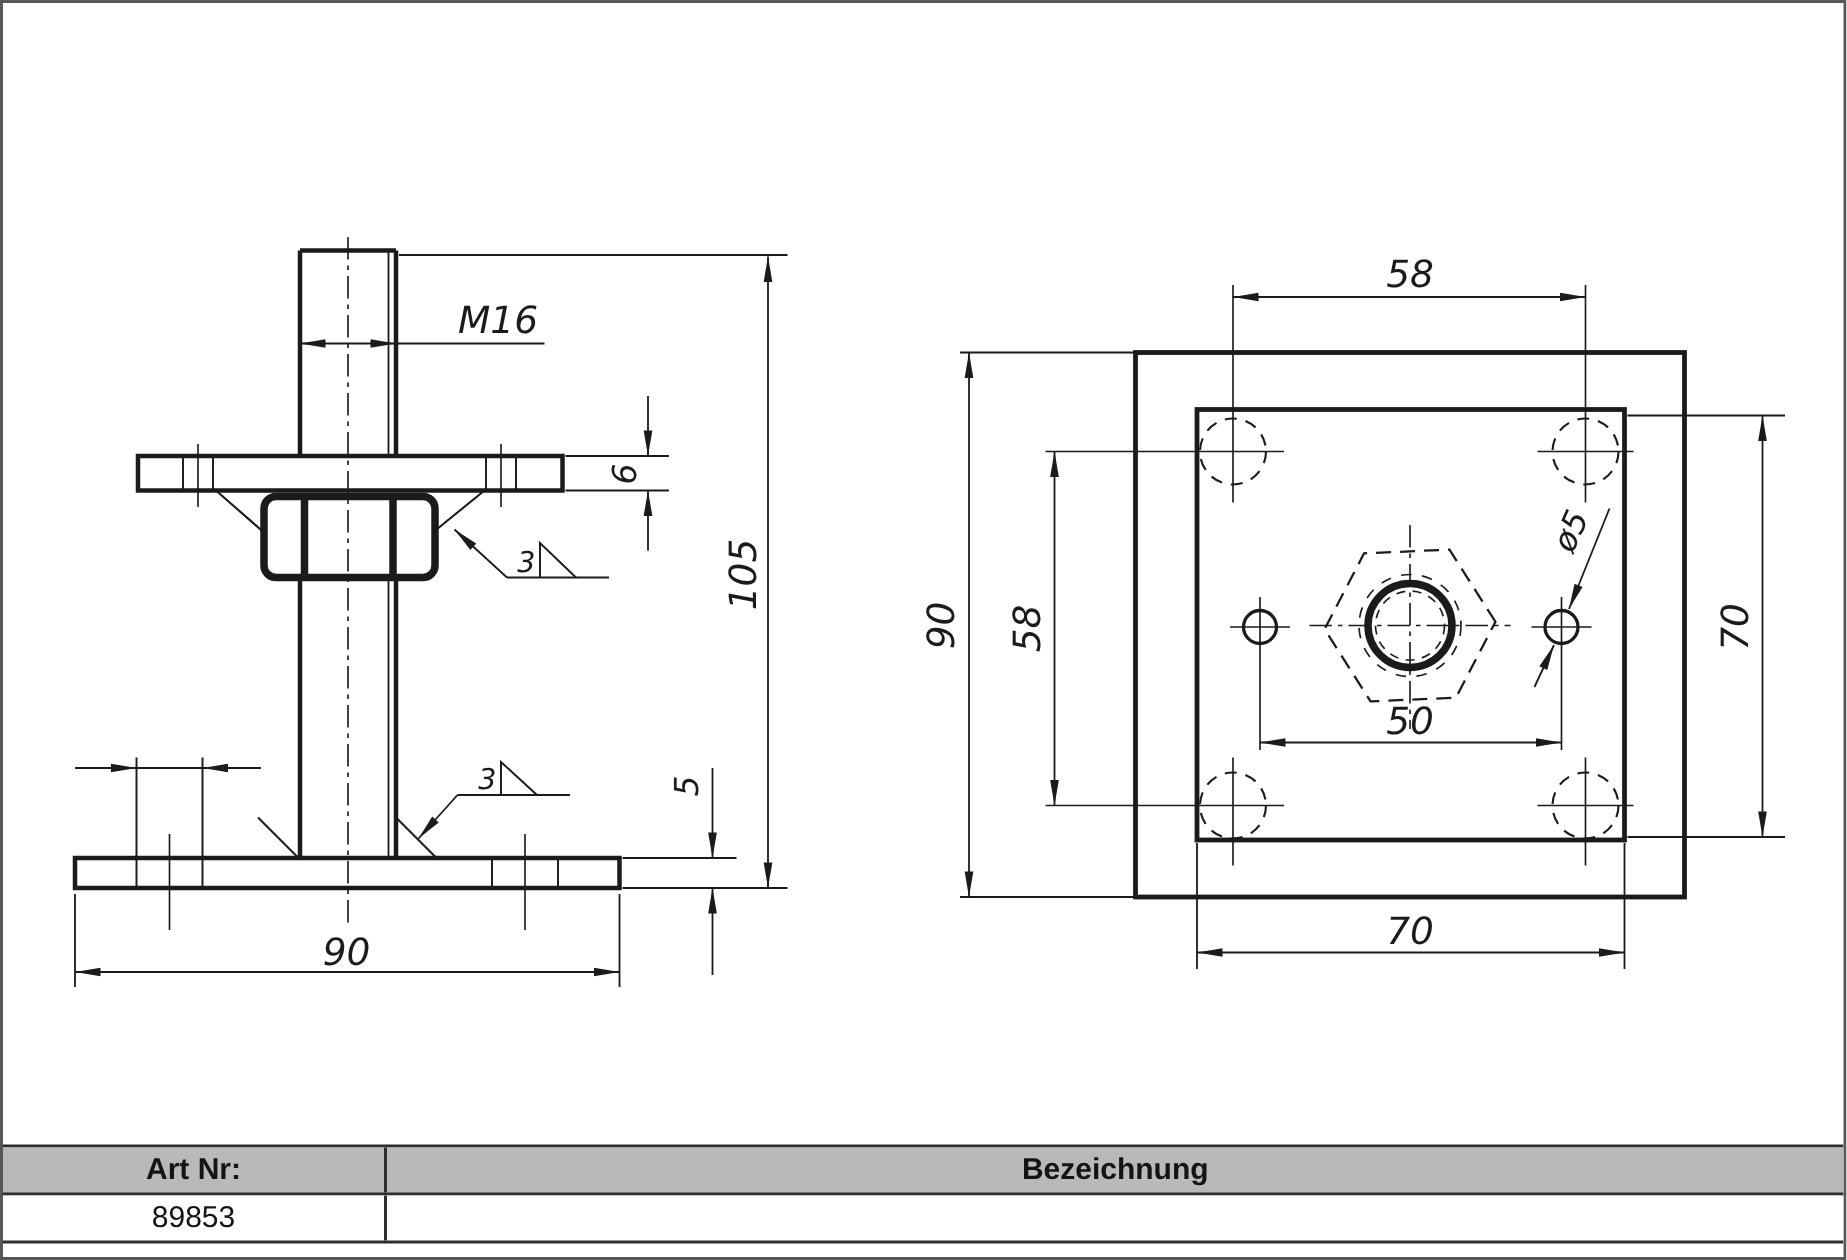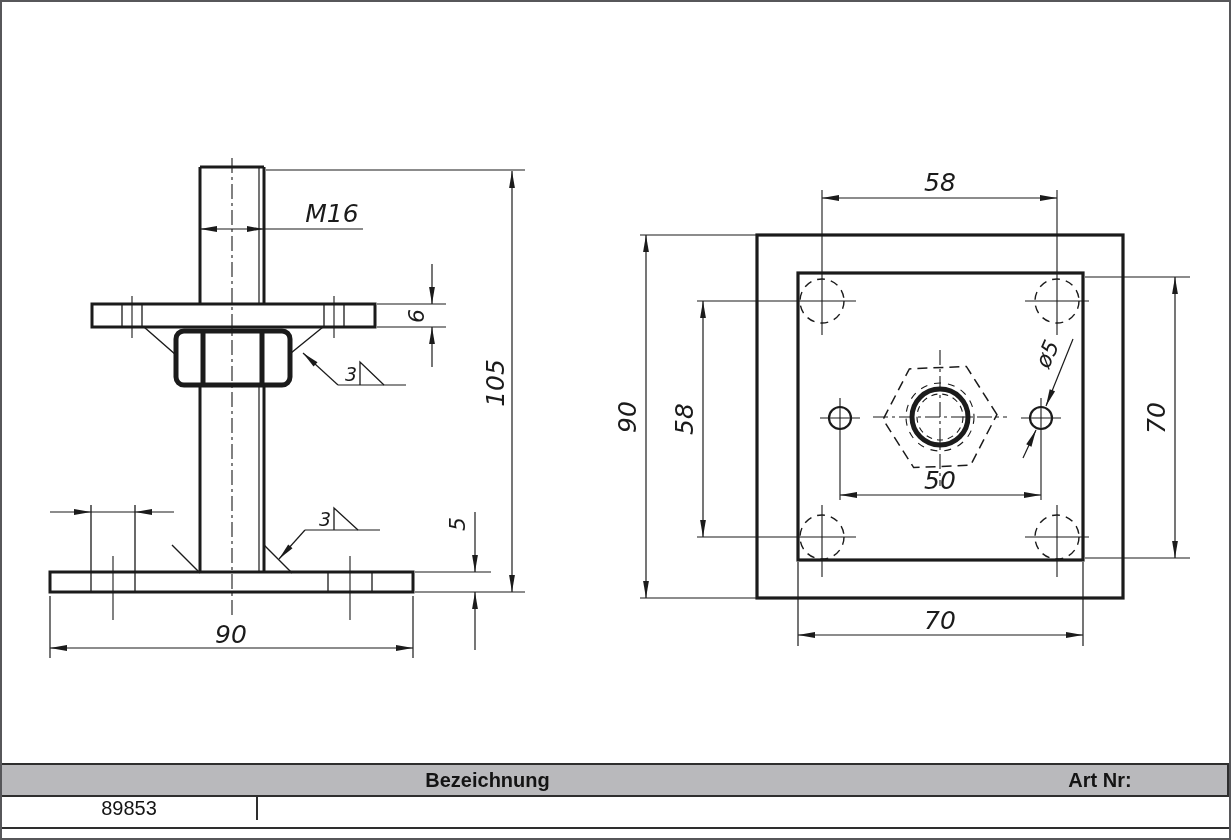--- a/index.html
+++ b/index.html
@@ -18,21 +18,21 @@
     font-style:italic;
     fill:#1b1b1b;
   }
   .dim-txt{font-size:25px;}
   .dim-txt-sm{font-size:22px;}
   .weld-txt{font-size:19px;}
   
   .dwg-table{border-top:2px solid #2e2e2e;width:100%;}
   .trow{display:flex;width:100%;box-sizing:border-box;}
   .trow.header{background:#b9b9bc;border-bottom:2px solid #2e2e2e;height:32px;}
-  .trow.data{background:#ffffff;border-bottom:2px solid #2e2e2e;height:32px;flex-direction:column;}
+  .trow.data{background:#ffffff;border-bottom:2px solid #2e2e2e;height:32px;}
   .tc{display:flex;align-items:center;justify-content:center;box-sizing:border-box;
       font-size:20px;color:#141414;white-space:nowrap;overflow:hidden;}
   .tc.c1{width:256px;min-width:256px;border-right:2px solid #2e2e2e;}
   .tc.c2{flex:1;}
   .trow.header .tc{font-weight:bold;}
 </style>
 </head>
 <body>
 
 <div class="page">
@@ -210,21 +210,21 @@
       <g stroke-width="1.2">
         <path d="M1073,339 L1046,406" marker-end="url(#arr)"></path>
         <path d="M1023,458 L1036,430" marker-end="url(#arr)"></path>
         <text transform="translate(1054,357) rotate(-66)" text-anchor="middle" class="dim-txt-sm" stroke="none">ø5</text>
       </g>
     </g>
   </svg>
 
   <div class="dwg-table">
     <div class="trow header">
+      <div class="tc c1">Art Nr:</div>
       <div class="tc c2">Bezeichnung</div>
-      <div class="tc c1">Art Nr:</div>
     </div>
     <div class="trow data">
       <div class="tc c1">89853</div>
     </div>
   </div>
 
 </div>
 
 </body></html>

